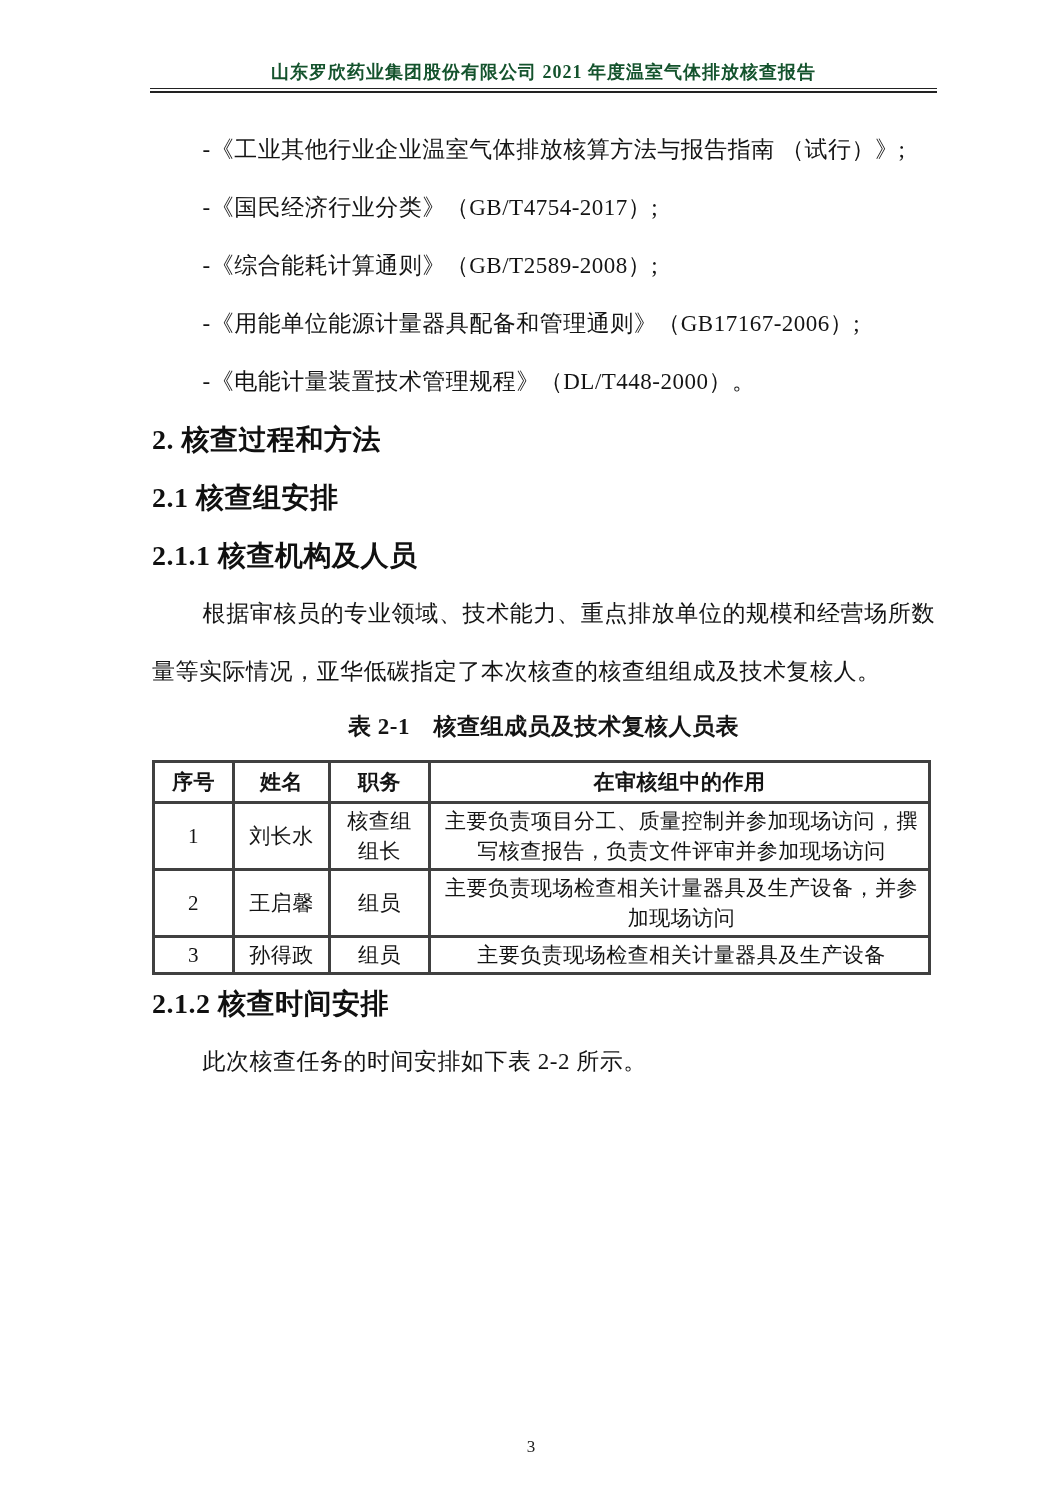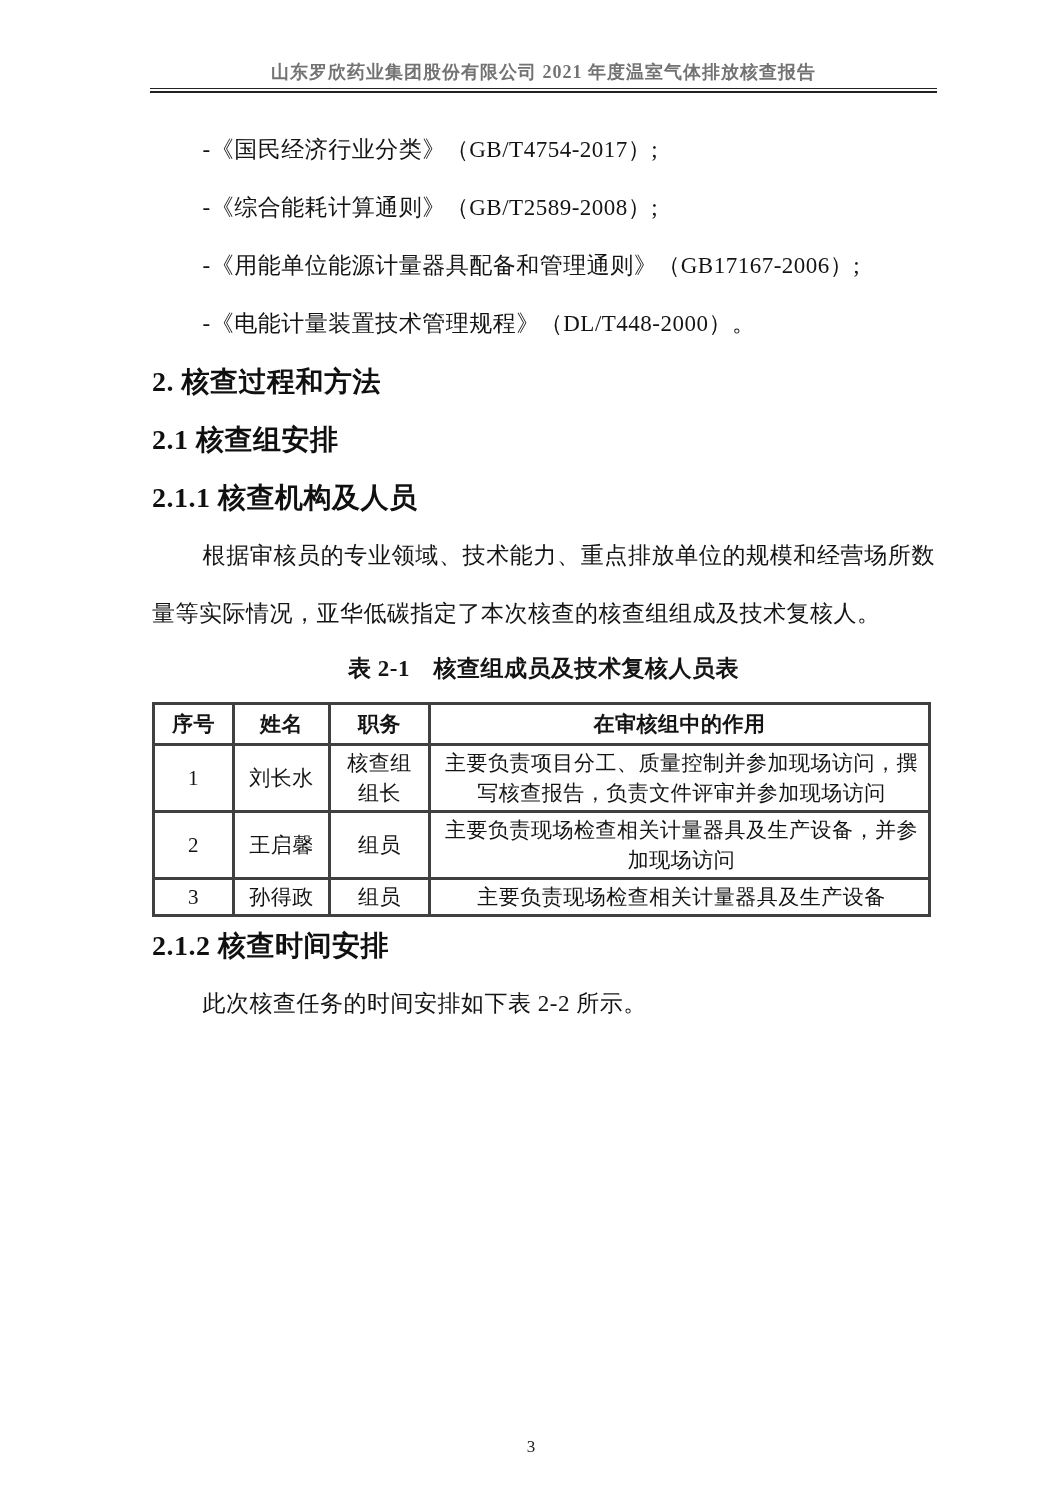--- a/index.html
+++ b/index.html
@@ -18,21 +18,21 @@
   
   .doc-header-title {
     position: absolute;
     left: 152px;
     top: 60px;
     width: 783px;
     text-align: center;
     font-size: 18px;
     font-weight: bold;
     letter-spacing: 1px;
-    color: #737373;
+    color: #14532d;
   }
   .doc-header-rule {
     position: absolute;
     left: 150px;
     top: 88px;
     width: 787px;
     height: 5px;
     border-top: 1px solid #222;
     border-bottom: 2px solid #222;
   }
@@ -115,20 +115,21 @@
 </head>
 <body>
 
 <div class="page">
 
   <div class="doc-header-title">山东罗欣药业集团股份有限公司 2021 年度温室气体排放核查报告</div>
   <div class="doc-header-rule"></div>
 
   <div class="content">
 
+    <p class="ref-item">-《工业其他行业企业温室气体排放核算方法与报告指南 （试行）》;</p>
     <p class="ref-item">-《国民经济行业分类》（GB/T4754-2017）;</p>
     <p class="ref-item">-《综合能耗计算通则》（GB/T2589-2008）;</p>
     <p class="ref-item">-《用能单位能源计量器具配备和管理通则》（GB17167-2006）;</p>
     <p class="ref-item">-《电能计量装置技术管理规程》（DL/T448-2000）。</p>
 
     <div class="heading">2. 核查过程和方法</div>
     <div class="heading">2.1 核查组安排</div>
     <div class="heading">2.1.1 核查机构及人员</div>
 
     <p class="body-para">根据审核员的专业领域、技术能力、重点排放单位的规模和经营场所数量等实际情况，亚华低碳指定了本次核查的核查组组成及技术复核人。</p>

